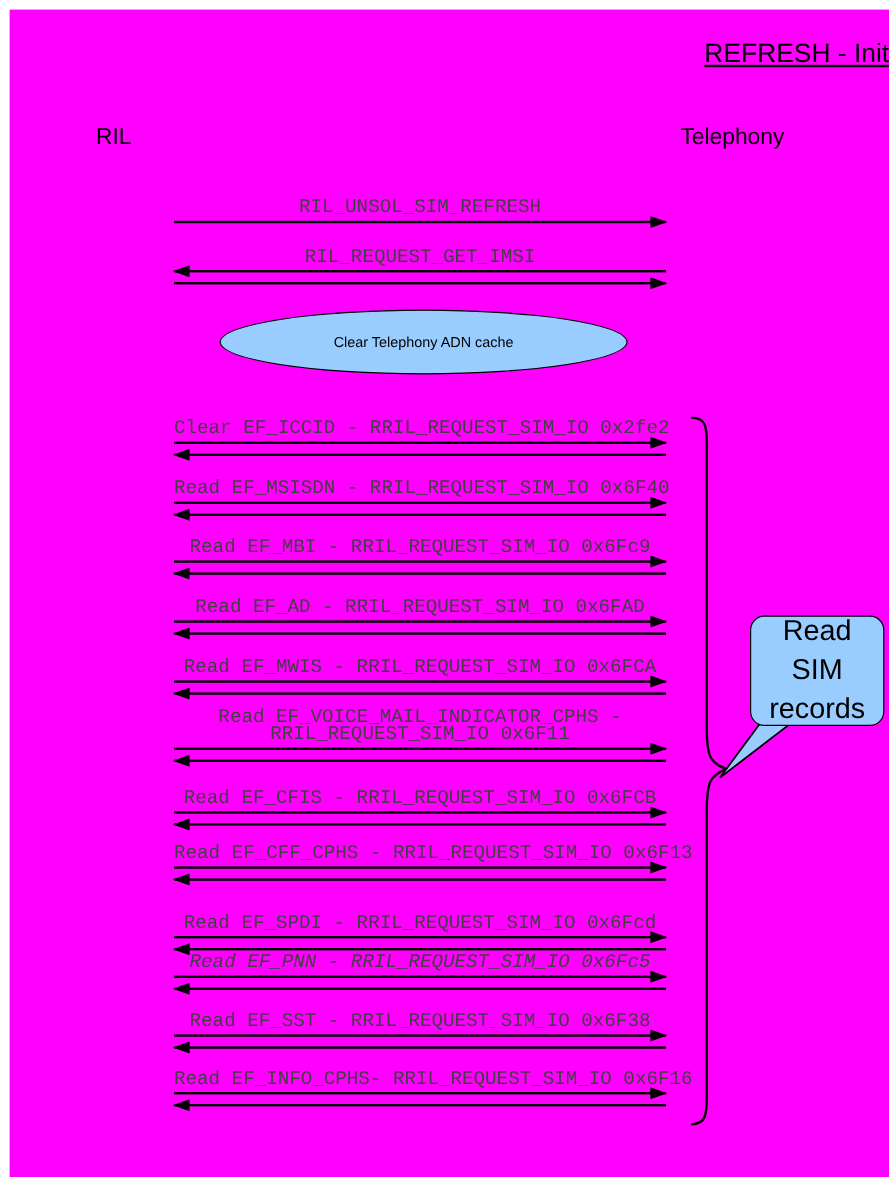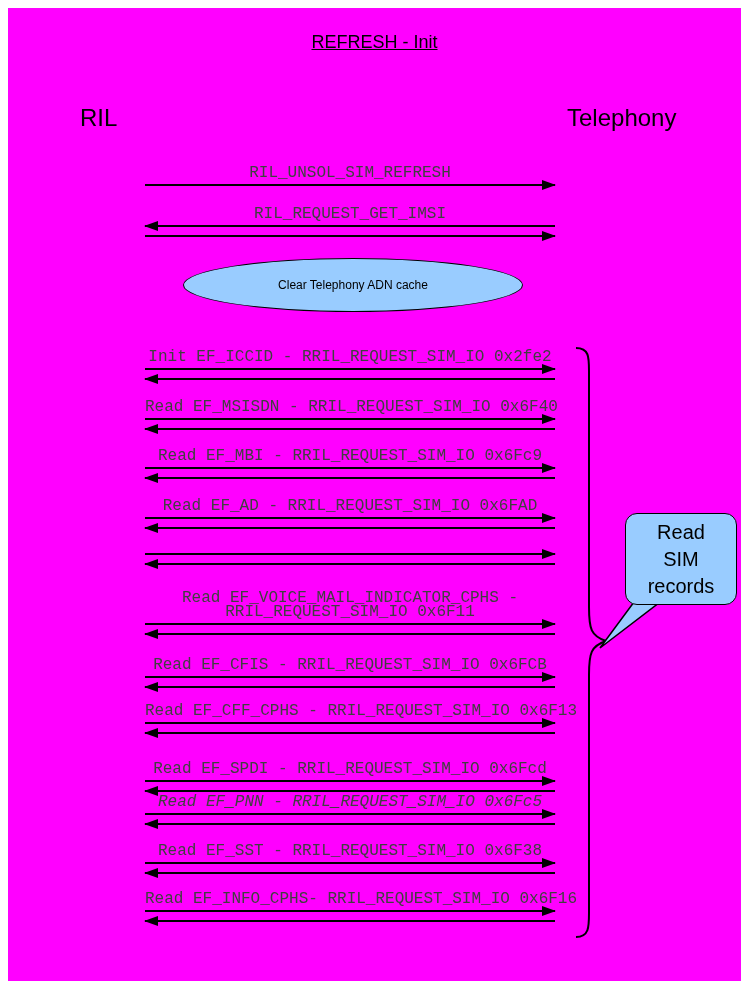--- a/index.html
+++ b/index.html
@@ -9,27 +9,27 @@
     font-family:"Liberation Sans", sans-serif;
     position:relative;
     overflow:hidden;
   }
   #canvas{
     position:absolute;left:8px;top:8px;right:0;bottom:0;
     background:#FF00FF;
   }
   .title{
     position:absolute;left:0;right:0;top:24px;
-    text-align:center;
-    font-size:18px;color:#000;
+    text-align:right;
+    font-size:22px;color:#000;
     text-decoration:underline;
   }
   .actor{
     position:absolute;top:96px;
-    font-size:24px;color:#000;
+    font-size:19px;color:#000;
   }
   .actor.left{left:72px;}
   .actor.right{left:559px;}
 
   .msg{
     position:absolute;left:137px;width:410px;
   }
   .msg-label{
     font-family:"Liberation Mono","DejaVu Sans Mono",monospace;
     font-size:16px;line-height:14px;
@@ -67,21 +67,21 @@
 
   .callout-tail{
     position:absolute;left:590px;top:592px;width:64px;height:50px;
   }
   .callout{
     position:absolute;left:617px;top:505px;width:112px;height:92px;
     box-sizing:border-box;padding:4px 16px;
     background:#99CCFF;border:1px solid #000;border-radius:12px;
     display:flex;align-items:center;justify-content:center;
     text-align:center;
-    font-size:20px;line-height:1.35;color:#000;
+    font-size:24px;line-height:1.35;color:#000;
   }
 </style>
 </head>
 <body>
 
 <div id="canvas">
 
   <div class="title">REFRESH - Init</div>
 
   <div class="actor left">RIL</div>
@@ -91,40 +91,41 @@
       <div class="msg" style="top: 158px;">
         <div class="msg-label">RIL_UNSOL_SIM_REFRESH</div>
         <div class="line arrow-right first"></div>
       </div>
       <div class="msg" style="top: 199px;">
         <div class="msg-label">RIL_REQUEST_GET_IMSI</div>
         <div class="line arrow-left first"></div>
         <div class="line arrow-right"></div>
       </div>
       <div class="msg" style="top: 342px;">
-        <div class="msg-label">Init EF_ICCID - RRIL_REQUEST_SIM_IO 0x2fe2</div>
+        <div class="msg-label">Clear EF_ICCID - RRIL_REQUEST_SIM_IO 0x2fe2</div>
         <div class="line arrow-right first"></div>
         <div class="line arrow-left"></div>
       </div>
       <div class="msg" style="top: 392px;">
         <div class="msg-label">Read EF_MSISDN - RRIL_REQUEST_SIM_IO 0x6F40</div>
         <div class="line arrow-right first"></div>
         <div class="line arrow-left"></div>
       </div>
       <div class="msg" style="top: 441px;">
         <div class="msg-label">Read EF_MBI - RRIL_REQUEST_SIM_IO 0x6Fc9</div>
         <div class="line arrow-right first"></div>
         <div class="line arrow-left"></div>
       </div>
       <div class="msg" style="top: 491px;">
         <div class="msg-label">Read EF_AD - RRIL_REQUEST_SIM_IO 0x6FAD</div>
         <div class="line arrow-right first"></div>
         <div class="line arrow-left"></div>
       </div>
       <div class="msg" style="top: 541px;">
+        <div class="msg-label">Read EF_MWIS - RRIL_REQUEST_SIM_IO 0x6FCA</div>
         <div class="line arrow-right first"></div>
         <div class="line arrow-left"></div>
       </div>
       <div class="msg" style="top: 583px;">
         <div class="msg-label">Read EF_VOICE_MAIL_INDICATOR_CPHS -</div>
         <div class="msg-label">RRIL_REQUEST_SIM_IO 0x6F11</div>
         <div class="line arrow-right first"></div>
         <div class="line arrow-left"></div>
       </div>
       <div class="msg" style="top: 650px;">

